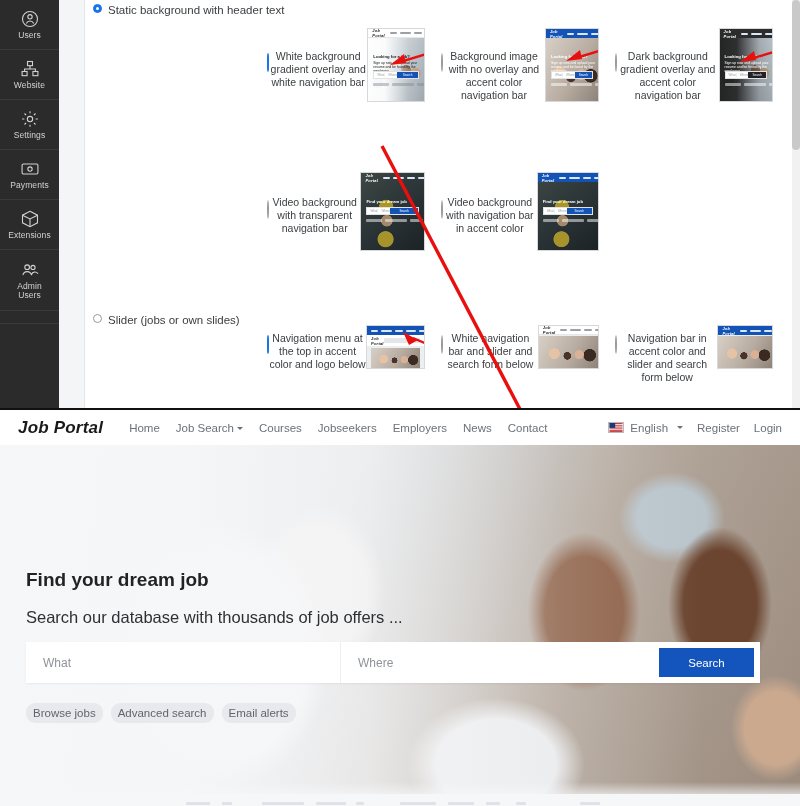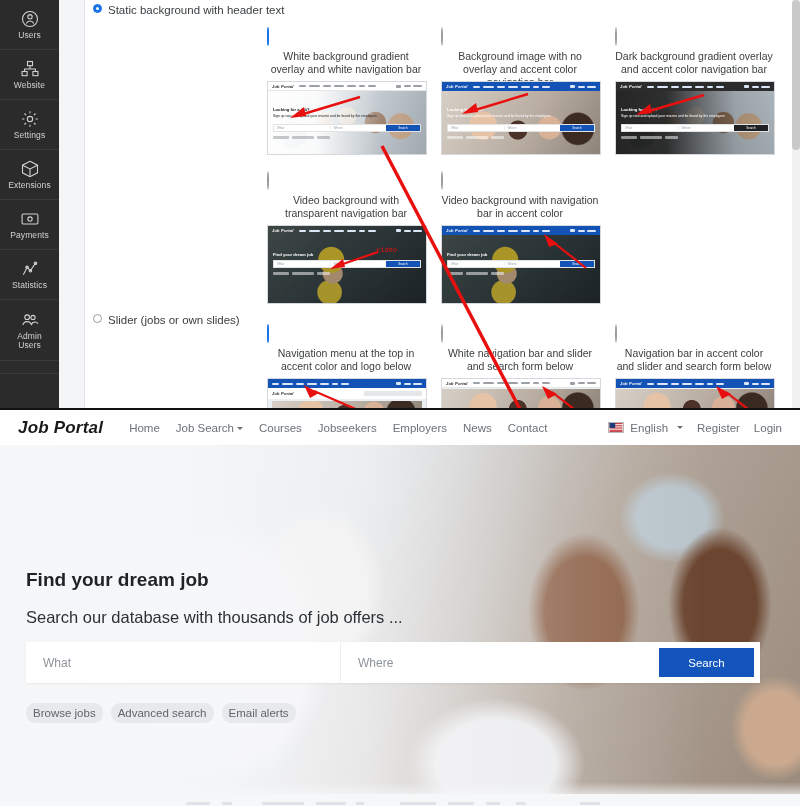--- a/index.html
+++ b/index.html
@@ -51,21 +51,21 @@
 
   #group-static{position:absolute;left:8px;top:4px;}
   #group-slider{position:absolute;left:8px;top:314px;}
 
   
   .card-grid{position:absolute;display:flex;gap:16px;}
   #grid-row1{left:182px;top:28px;}
   #grid-row2{left:182px;top:172px;}
   #grid-row3{left:182px;top:325px;}
 
-  .opt-card{width:158px;display:flex;flex-direction:column;align-items:flex-start;}
+  .opt-card{width:158px;display:flex;flex-direction:row;align-items:center;}
   .opt-radio-wrap{margin-bottom:4px;}
   .opt-title{
     font-size:10.5px;line-height:13px;color:#3c4043;text-align:center;
     margin-bottom:5px;height:26px;
   }
   .thumb{
     width:158px;height:72px;border:1px solid #d6d8db;background:#eceff1;
     position:relative;overflow:hidden;cursor:pointer;
   }
   .thumb.tall{height:77px;}
@@ -223,48 +223,37 @@
           <circle cx="12" cy="12" r="3.2"></circle>
           <path d="M12 2.6v2.6M12 18.8v2.6M2.6 12h2.6M18.8 12h2.6M5.4 5.4l1.9 1.9M16.7 16.7l1.9 1.9M18.6 5.4l-1.9 1.9M7.3 16.7l-1.9 1.9"></path>
         </svg>
       </span>
       <span class="side-lbl">Settings</span>
     </div>
 
     <div class="side-item">
       <span class="side-ico">
         <svg viewBox="0 0 24 24" fill="none" stroke="#d2d2d2" stroke-width="1.3">
+          <rect x="2.5" y="6" width="19" height="12" rx="1.5"></rect>
+            <circle cx="12" cy="12" r="2.6"></circle>
+        </svg>
+      </span>
+      <span class="side-lbl">Payments</span>
+    </div>
+
+    <div class="side-item">
+      <span class="side-ico">
+        <svg viewBox="0 0 24 24" fill="none" stroke="#d2d2d2" stroke-width="1.3">
           <path d="M12 2.8 21 7.4v9.2L12 21.2 3 16.6V7.4z"></path>
             <path d="M3 7.4l9 4.6 9-4.6M12 12v9.2"></path>
         </svg>
       </span>
       <span class="side-lbl">Extensions</span>
     </div>
 
-    <div class="side-item">
-      <span class="side-ico">
-        <svg viewBox="0 0 24 24" fill="none" stroke="#d2d2d2" stroke-width="1.3">
-          <rect x="2.5" y="6" width="19" height="12" rx="1.5"></rect>
-            <circle cx="12" cy="12" r="2.6"></circle>
-        </svg>
-      </span>
-      <span class="side-lbl">Payments</span>
-    </div>
-
-    <div class="side-item">
-      <span class="side-ico">
-        <svg viewBox="0 0 24 24" fill="none" stroke="#d2d2d2" stroke-width="1.3">
-          <path d="M4 19 8.5 10l4 4L19 4.5"></path>
-            <circle cx="8.5" cy="10" r="1.5"></circle>
-            <circle cx="12.5" cy="14" r="1.5"></circle>
-            <circle cx="18.6" cy="5" r="1.5"></circle>
-        </svg>
-      </span>
-      <span class="side-lbl">Statistics</span>
-    </div>
 
     <div class="side-item tall">
       <span class="side-ico">
         <svg viewBox="0 0 24 24" fill="none" stroke="#d2d2d2" stroke-width="1.3">
           <circle cx="8.6" cy="8.6" r="2.8"></circle>
             <circle cx="15.6" cy="8.9" r="2.5"></circle>
           <path d="M3.4 18c.7-2.6 2.7-4.1 5.2-4.1s4.5 1.5 5.2 4.1M13.6 18c.6-2.3 2.2-3.6 4.3-3.6 1.6 0 2.9.7 3.7 2"></path>
         </svg>
       </span>
       <span class="side-lbl two">Admin

